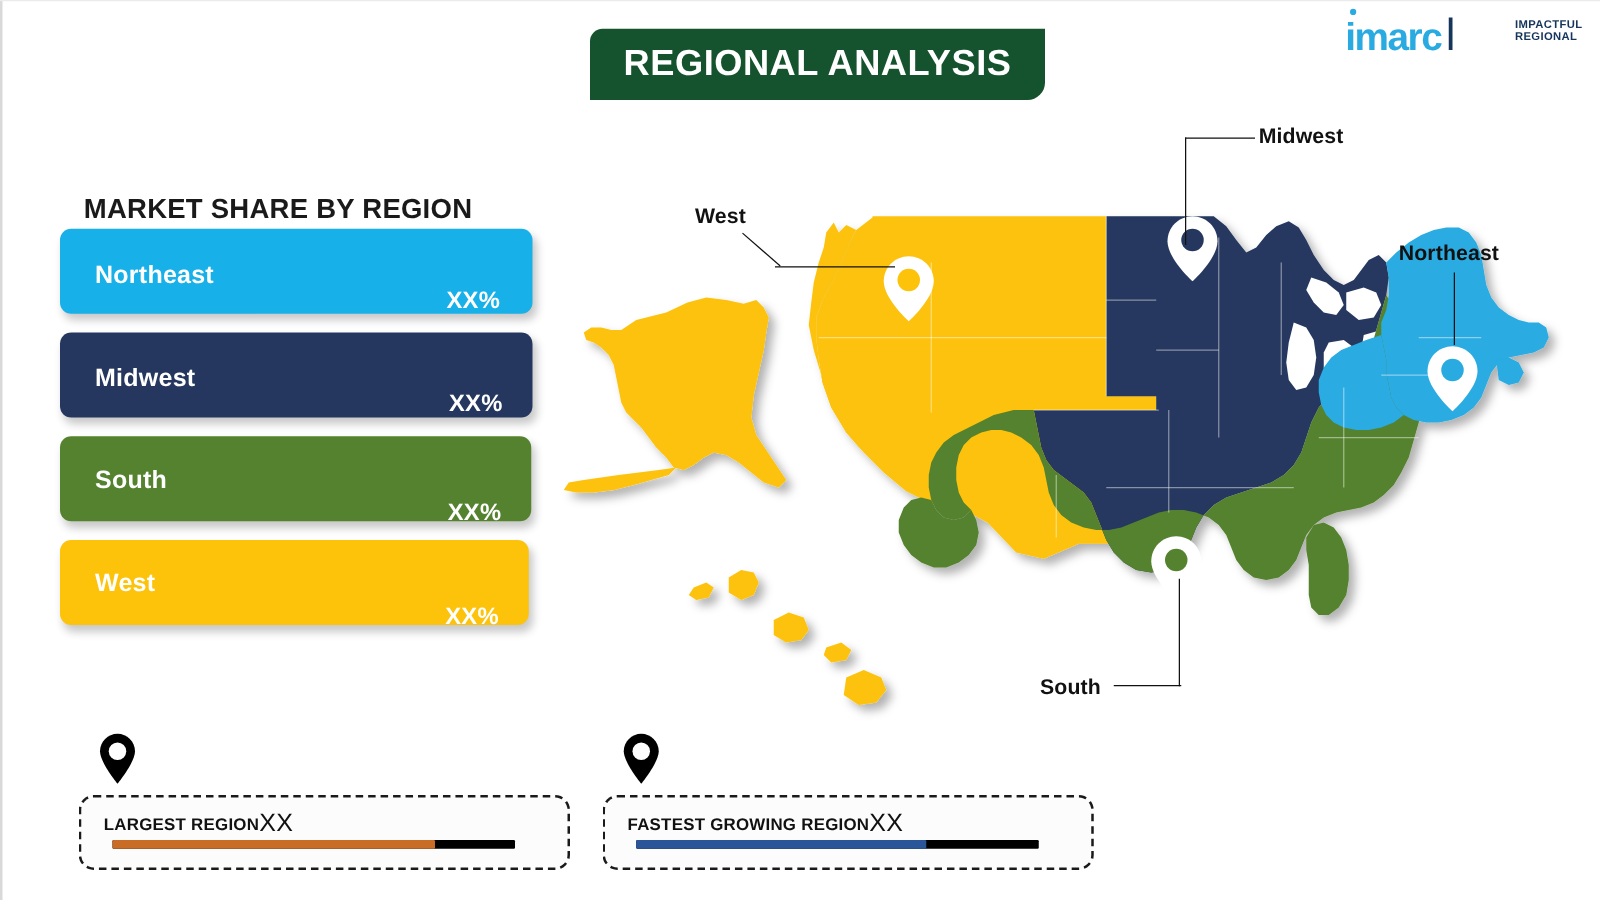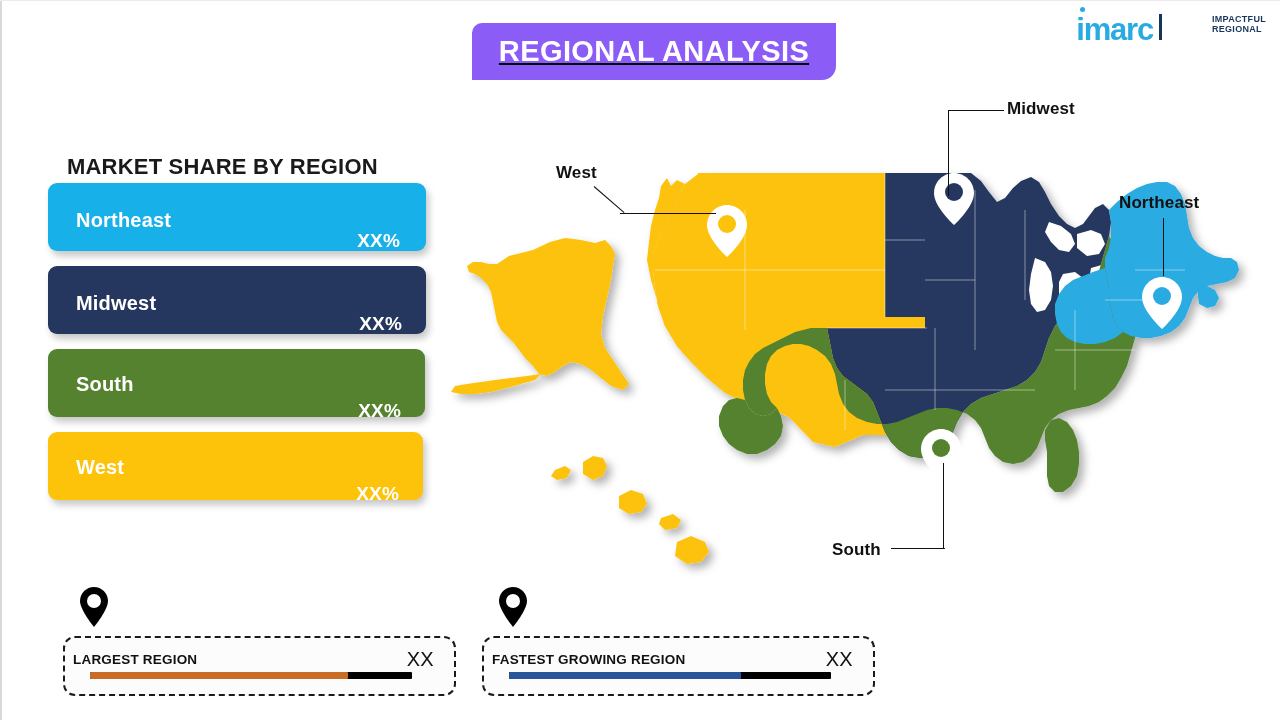--- a/index.html
+++ b/index.html
@@ -87,22 +87,22 @@
   .stat-card{
     position:absolute;
     height:60px;
     border:2px dashed #1a1a1a;
     border-radius:12px;
     background:#fcfcfc;
   }
   #card-largest{ left:63px; top:636px; width:393px; }
   #card-fastest{ left:482px; top:636px; width:393px; }
   .stat-row{
-    position:absolute; left:8px; right:20px; top:10px;
-    display:flex; align-items:center; justify-content:space-between;
+    position:absolute; left:18px; right:20px; top:10px;
+    display:flex; align-items:center; justify-content:flex-start;
   }
   .stat-label{ font-size:13.5px; font-weight:bold; color:#111; letter-spacing:.2px; }
   .stat-value{ font-size:20px; font-weight:normal; color:#111; letter-spacing:.3px; }
   .stat-track{
     position:absolute; left:25px; top:34px; height:7px; background:#000000;
     border-radius:1px;
   }
   #card-largest .stat-track{ width:322px; }
   #card-fastest .stat-track{ width:322px; }
   .stat-fill{ height:100%; border-radius:1px; }
@@ -144,21 +144,21 @@
   #leader-south-v{ left:943px; top:463px; width:1.4px; height:86px; }
 </style>
 </head>
 <body>
 
 <div id="stage">
 
   <div class="frame-line frame-left"></div>
   <div class="frame-line frame-top"></div>
 
-  <div id="title-banner" style="background: #8b5cf6; text-decoration: underline;">
+  <div id="title-banner" style="background: #14532d;">
     <span class="title-text">REGIONAL ANALYSIS</span>
   </div>
 
   <div id="logo">
     <span class="logo-mark">imarc<span class="logo-dot"></span></span>
     <span class="logo-divider"></span>
     <span class="logo-tag">
       <span>IMPACTFUL</span>
       <span>REGIONAL</span>
     </span>

